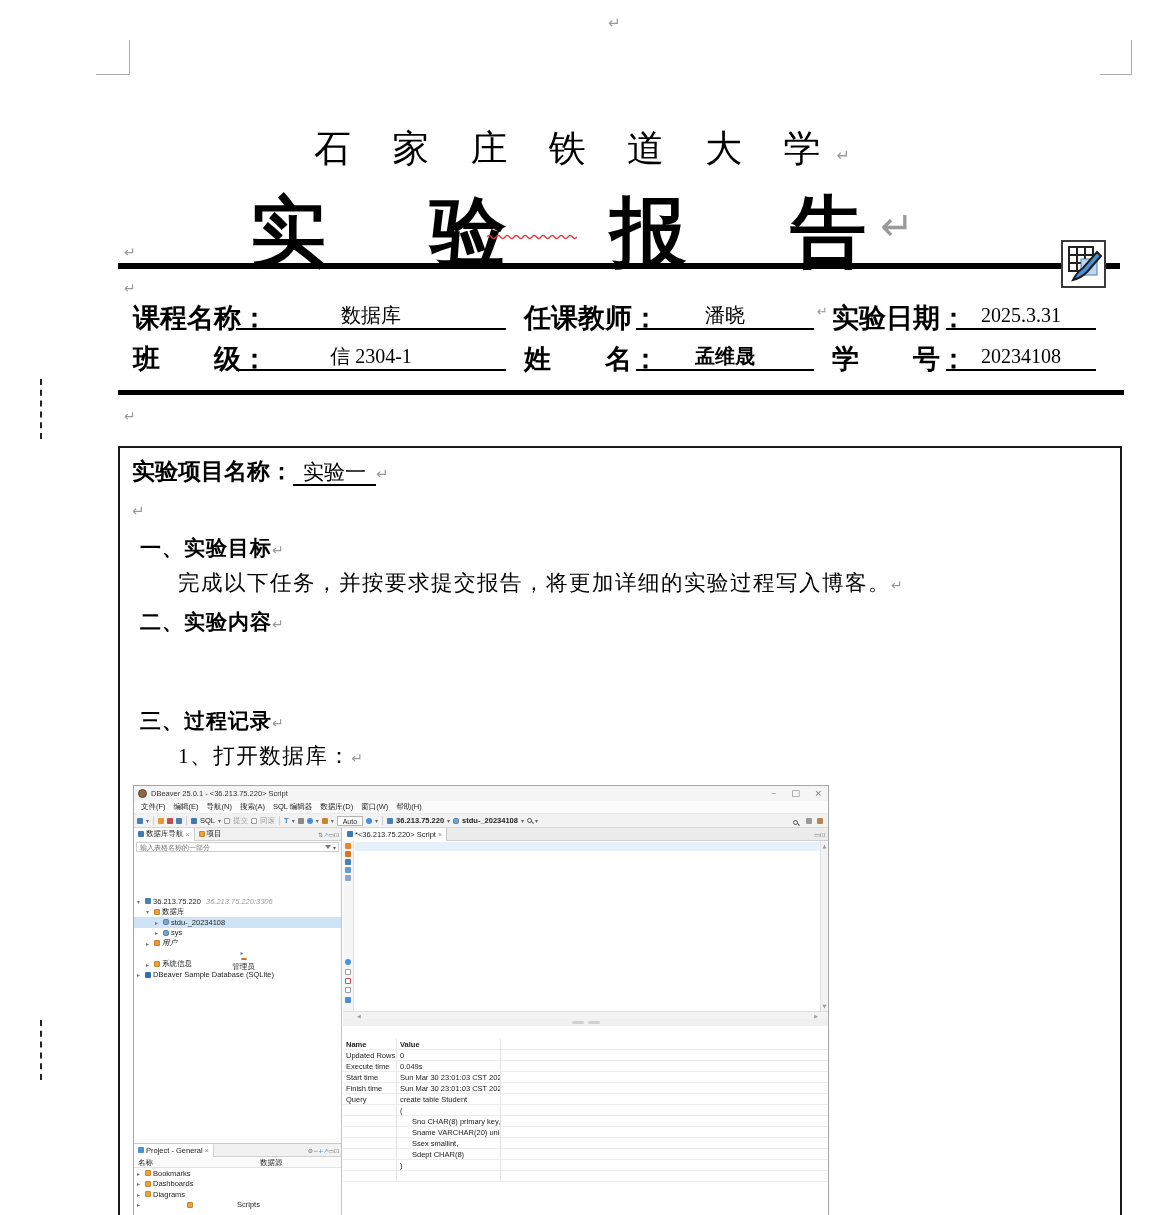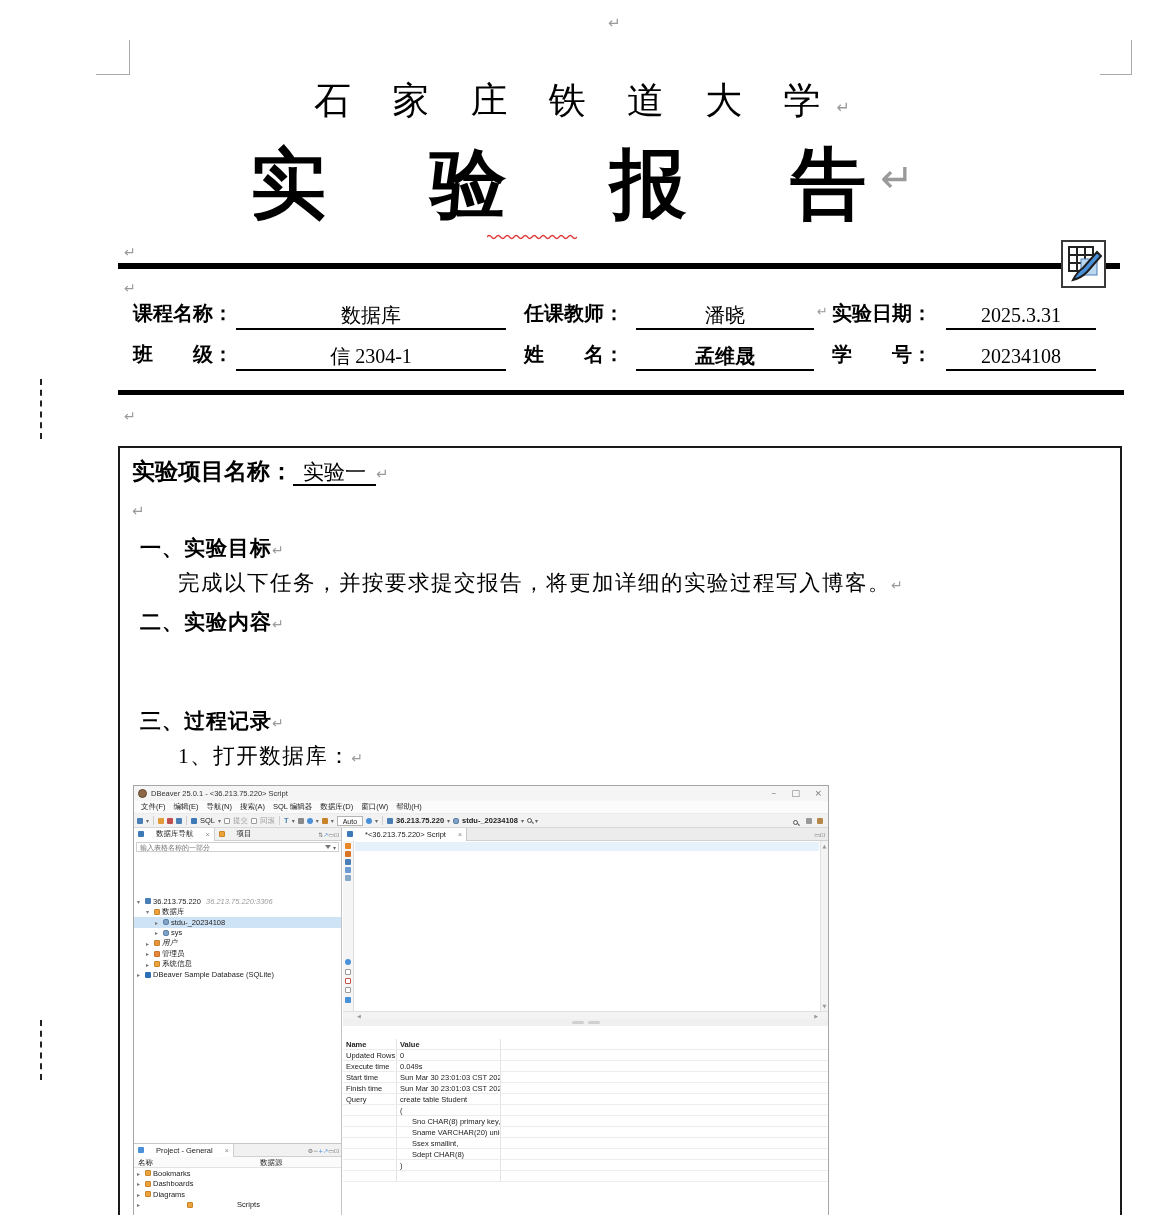--- a/index.html
+++ b/index.html
@@ -2,26 +2,26 @@
 <html><head>
 <meta charset="utf-8">
 <style>
   * { margin:0; padding:0; box-sizing:border-box; }
   html,body { background:#fff; }
   .page { position:relative; width:1164px; height:1215px; background:#fff; overflow:hidden;
           font-family:"Liberation Serif","DejaVu Serif",serif; color:#000; }
   .abs { position:absolute; }
   .pilcrow { color:#9a9a9a; font-family:"DejaVu Sans",sans-serif; font-weight:400; }
   .gray-mark { background:#a9a9a9; }
-  .center-line { left:0; width:100%; text-align:center; white-space:nowrap; }
+  .center-line { left:0; width:100%; text-align:center; white-space:nowrap;margin-top:48px; }
   .univ-title { font-size:37px; letter-spacing:16px; }
   .report-title { font-size:76px; font-weight:bold; letter-spacing:14px; }
   .thick-rule { background:#000; }
   .dash-bar { border-left:2px dashed #222; width:0; }
-  .info-label { font-size:20px; font-weight:bold; white-space:pre; }
+  .info-label { font-size:27px; font-weight:bold; white-space:pre; }
   .info-value { display:inline-block; border-bottom:2px solid #000; text-align:center; font-size:20px; height:30px; line-height:30px; }
   .big-box { border:2px solid #1a1a1a; background:#fff; }
   .proj-label { font-size:23px; font-weight:bold; }
   .proj-value { font-size:21px; border-bottom:2px solid #000; padding:0 10px; }
   .sec-h { font-size:21px; font-weight:bold; letter-spacing:1px; white-space:nowrap; }
   .sec-p { font-size:21.5px; letter-spacing:1.5px; line-height:33px; }
 
   
   .dbv { position:absolute; border:1px solid #a6a6a6; background:#fff; overflow:hidden;
          font-family:"Liberation Sans","DejaVu Sans",sans-serif; font-size:7.5px; color:#222; }
@@ -36,21 +36,21 @@
   .mini { display:inline-block; width:7px; height:7px; border-radius:1px; }
   .mini.sm { width:6px; height:6px; }
   .caret { color:#666; font-size:6px; }
   .gray-txt { color:#9a9a9a; }
   .combo { background:#fff; border:1px solid #b4b4b4; height:10px; line-height:9px; padding:0 5px; font-size:7px; }
   .mag { display:inline-block; width:5px; height:5px; border:1px solid #555; border-radius:50%; position:relative; }
   .mag:after { content:""; position:absolute; width:3px; height:1px; background:#555; right:-3px; bottom:-1px; transform:rotate(45deg); }
   .winctl { color:#777; font-size:9px; font-family:"DejaVu Sans",sans-serif; }
   .navpanel { left:0; top:42px; bottom:0; width:208px; border-right:1px solid #c3c3c3; background:#fff; }
   .tabrow { display:flex; align-items:center; height:13px; background:#f1f1f1; border-bottom:1px solid #d0d0d0; }
-  .tab { display:flex; align-items:center; gap:12px; padding:0 4px; height:13px; }
+  .tab { display:flex; align-items:center; gap:2px; padding:0 4px; height:13px; }
   .tab.active { background:#fff; border-right:1px solid #d0d0d0; }
   .tab .x { color:#888; font-size:7px; }
   .tiny-ic { color:#777; font-size:6px; font-family:"DejaVu Sans",sans-serif; }
   .filter { margin:1px 2px; height:10px; background:#fff; border:1px solid #cfcfcf; display:flex; align-items:center; }
   .filter input { flex:1; border:0; outline:0; font-size:7px; color:#999; padding-left:3px; background:transparent;
                   font-family:"Liberation Sans",sans-serif; }
   .funnel { width:0; height:0; border-left:3px solid transparent; border-right:3px solid transparent; border-top:4px solid #777; }
   .tree { position:absolute; left:0; top:68px; right:0; }
   .tree-row { display:flex; align-items:center; gap:2px; height:10.5px; white-space:nowrap; }
   .tree-row.selected { background:#cfe3f6; }
@@ -265,21 +265,21 @@
             <div class="tree-row" style="padding-left: 21px;">
               <span class="chev">▸</span>
               <span class="mini sm i-database"></span>
               <span>sys</span>
             </div>
             <div class="tree-row" style="padding-left: 12px; font-style: italic;">
               <span class="chev">▸</span>
               <span class="mini sm i-folder-user"></span>
               <span>用户</span>
             </div>
-            <div class="tree-row" style="padding-left: 12px;">
+            <div class="tree-row" style="padding-left: 12px; flex-direction: column;">
               <span class="chev">▸</span>
               <span class="mini sm i-folder-admin"></span>
               <span>管理员</span>
             </div>
             <div class="tree-row" style="padding-left: 12px;">
               <span class="chev">▸</span>
               <span class="mini sm i-folder"></span>
               <span>系统信息</span>
             </div>
             <div class="tree-row" style="padding-left: 3px;">

